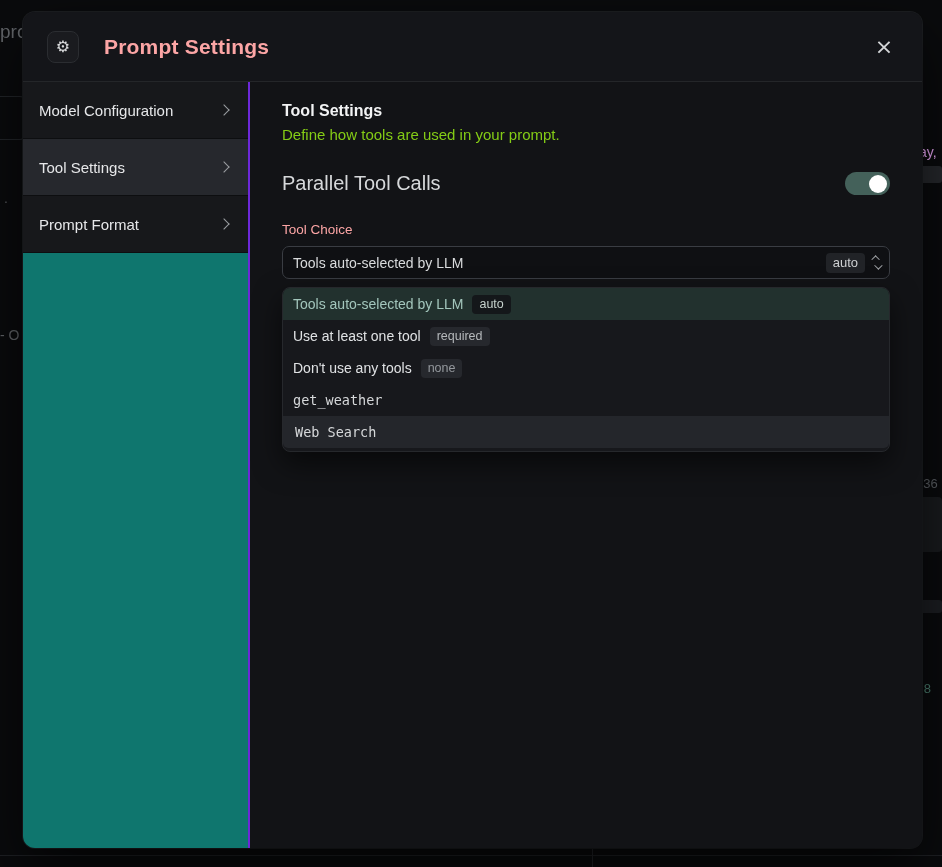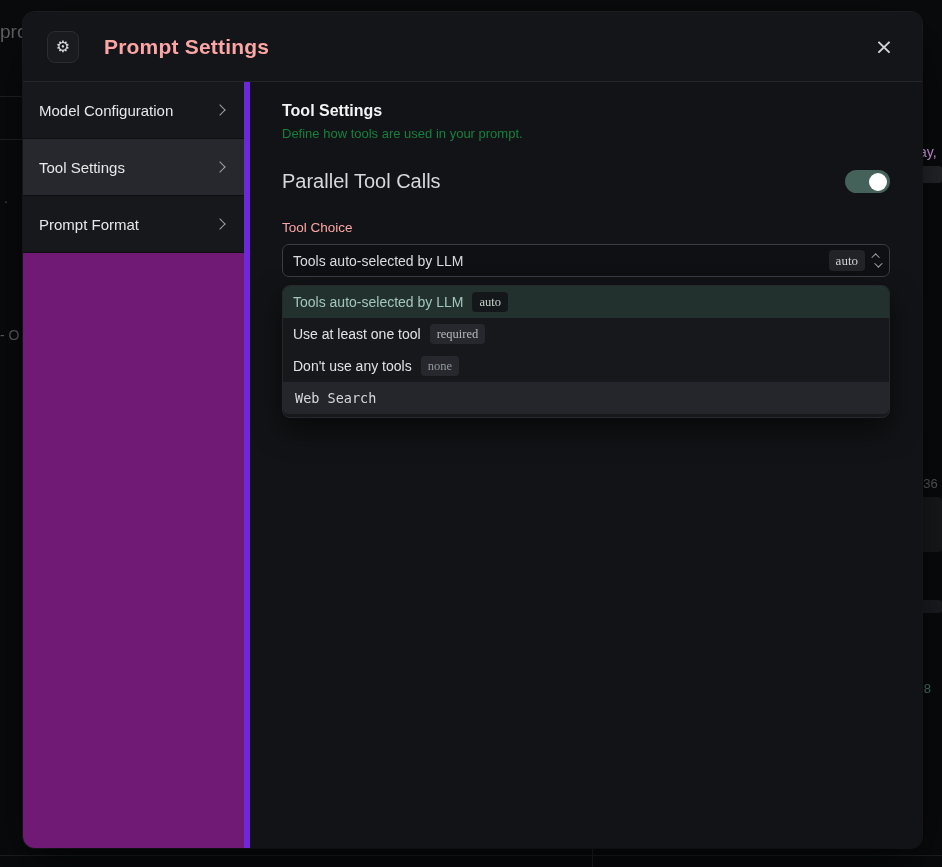--- a/index.html
+++ b/index.html
@@ -52,37 +52,37 @@
   .modal-title { margin-left:25px; font-size:21px; font-weight:700; color:#fca5a5; letter-spacing:.2px; }
   .close-btn {
     margin-left:auto; width:28px; height:28px; display:flex; align-items:center; justify-content:center;
     color:#d3d5d7; font-size:22px; line-height:1; cursor:pointer; background:none; border:none;
     font-family:"DejaVu Sans", sans-serif;
   }
 
   .modal-body { flex:1; display:flex; min-height:0; }
 
   
-  .sidebar { width:227px; flex:0 0 227px; background:#701a75; border-right:6px solid #6d28d9; }
+  .sidebar { width:227px; flex:0 0 227px; background:#0f766e; border-right:2px solid #6d28d9; }
   .side-item {
     height:57px; display:flex; align-items:center; padding:0 16px;
     font-size:15px; color:#e6e7e9; border-bottom:1px solid #0d0e10;
     background:#17181b; cursor:pointer;
   }
   .side-item.active { background:#26282d; }
   .side-label { flex:1; }
   .chev-right {
     width:8px; height:8px; border-right:1.6px solid #9b9ea2; border-bottom:1.6px solid #9b9ea2;
     transform:rotate(-45deg); margin-right:4px;
   }
 
   
   .main { flex:1; background:#121316; padding:20px 32px 0 32px; position:relative; }
   .panel-heading { font-size:16px; font-weight:700; color:#f2f3f4; }
-  .panel-subheading { margin-top:6px; font-size:13px; color:#15803d; }
+  .panel-subheading { margin-top:6px; font-size:15px; color:#84cc16; }
 
   .parallel-row { margin-top:29px; display:flex; align-items:center; justify-content:space-between; }
   .parallel-label { font-size:20px; color:#d6d8da; }
   .toggle {
     width:45px; height:23px; border-radius:12px; background:#44615a;
     position:relative; cursor:pointer;
   }
   .toggle-knob {
     position:absolute; top:2.5px; right:3px; width:18px; height:18px;
     border-radius:50%; background:#ffffff;
@@ -90,21 +90,21 @@
 
   .tool-choice-label { margin-top:27px; font-size:13.5px; color:#fca5a5; }
 
   .select-box {
     margin-top:9px; height:33px; background:#0f1013;
     border:1px solid #3a3d43; border-radius:7px;
     display:flex; align-items:center; padding:0 9px 0 10px; cursor:pointer;
   }
   .select-value { flex:1; font-size:14px; color:#d9dbdd; }
   .pill {
-    font-family:Liberation Serif, serif; font-size:12.5px;
+    font-family:Liberation Sans, sans-serif; font-size:12.5px;
     background:#26282d; color:#b6b9bc; padding:2.5px 7px; border-radius:4px;
     white-space:nowrap;
   }
   .select-box .pill { background:#212327; color:#cfd1d3; font-size:13px; }
   .updown { display:flex; flex-direction:column; gap:3px; margin-left:9px; }
   .updown i { display:block; width:6px; height:6px; border-style:solid; border-color:#a2a5a9; border-width:0; }
   .updown .up   { border-left-width:1.5px; border-top-width:1.5px; transform:rotate(45deg) translateY(2px); }
   .updown .down { border-right-width:1.5px; border-bottom-width:1.5px; transform:rotate(45deg) translateY(-2px); }
 
   
@@ -192,20 +192,23 @@
           <span class="pill">auto</span>
         </div>
         <div class="opt">
           <span>Use at least one tool</span>
           <span class="pill">required</span>
         </div>
         <div class="opt">
           <span>Don't use any tools</span>
           <span class="pill dim">none</span>
         </div>
+        <div class="opt mono">
+          <span>get_weather</span>
+        </div>
         <div class="opt mono hovered">
           <span>Web Search</span>
         </div>
       </div>
 
     </div>
   </div>
 </div>
 
 </body></html>

